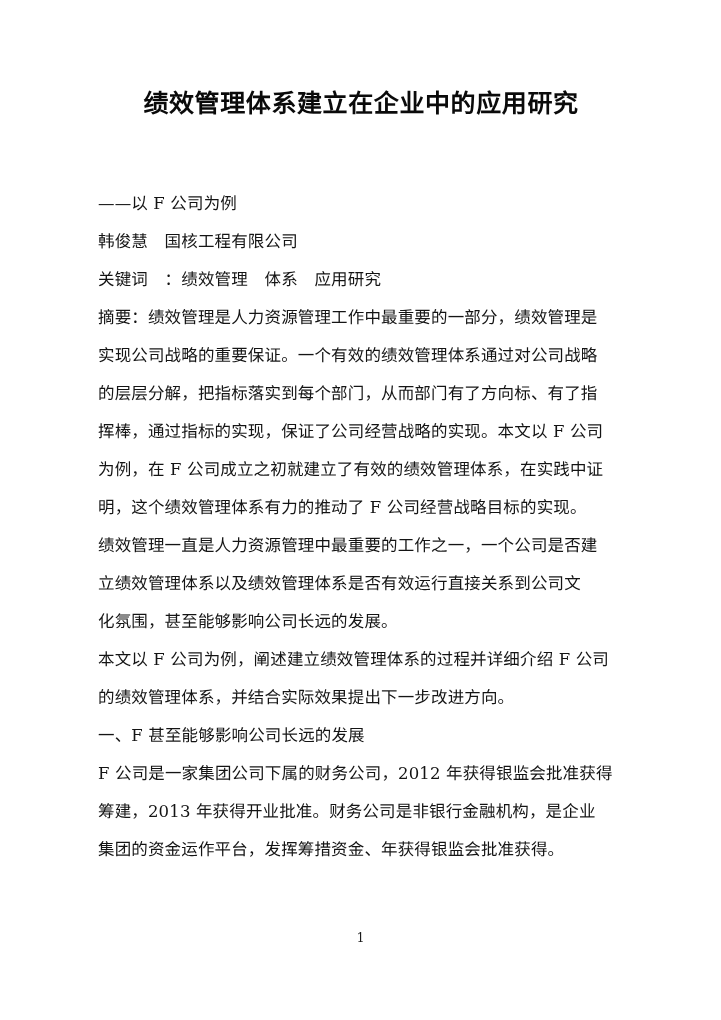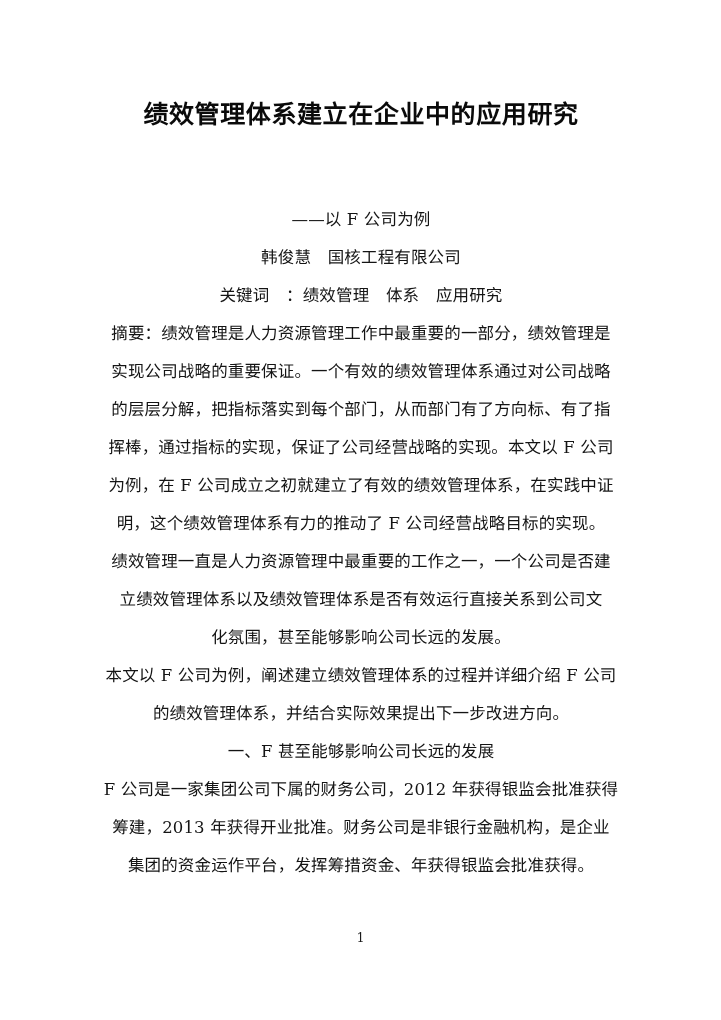--- a/index.html
+++ b/index.html
@@ -22,43 +22,43 @@
     overflow: hidden;
     box-sizing: border-box;
   }
   .content {
     position: absolute;
     left: 98px;
     top: 0;
     width: 526px;
   }
   .doc-title {
-    font-family: Liberation Sans, sans-serif;
+    font-family: Liberation Mono, monospace;
     font-weight: bold;
     font-size: 25px;
     line-height: 34px;
     letter-spacing: 0.6px;
     text-align: center;
-    margin: 8px;
+    margin: 0;
     padding-top: 89px;
     color: #0a0a0a;
     white-space: nowrap;
   }
   .block {
     margin: 0;
     padding: 0;
   }
   .line {
     font-size: 16.5px;
     line-height: 38px;
     height: 38px;
     letter-spacing: 0.15px;
     color: #141414;
     white-space: pre;
-    text-align: center;
+    text-align: left;
   }
   .spacer-after-title {
     height: 62px;
   }
   .page-number {
     position: absolute;
     left: 0;
     top: 930px;
     width: 721px;
     text-align: center;

